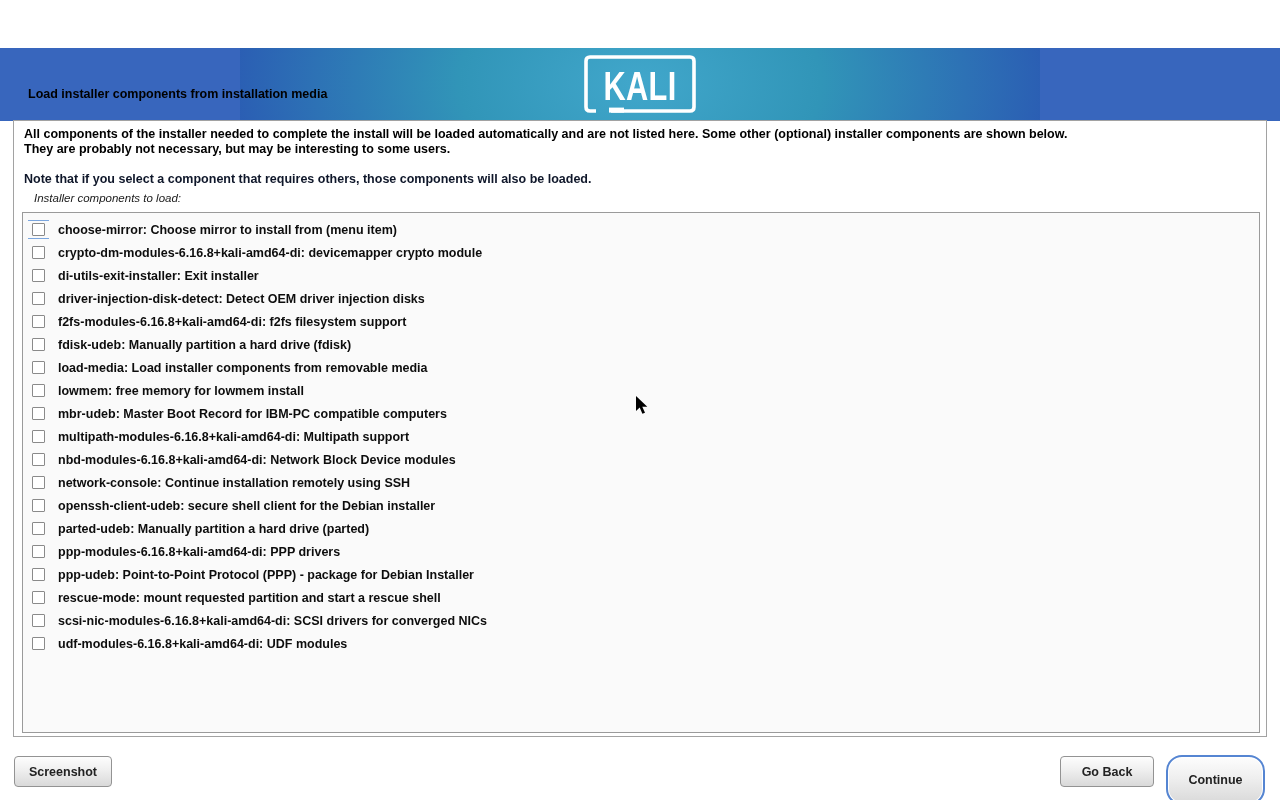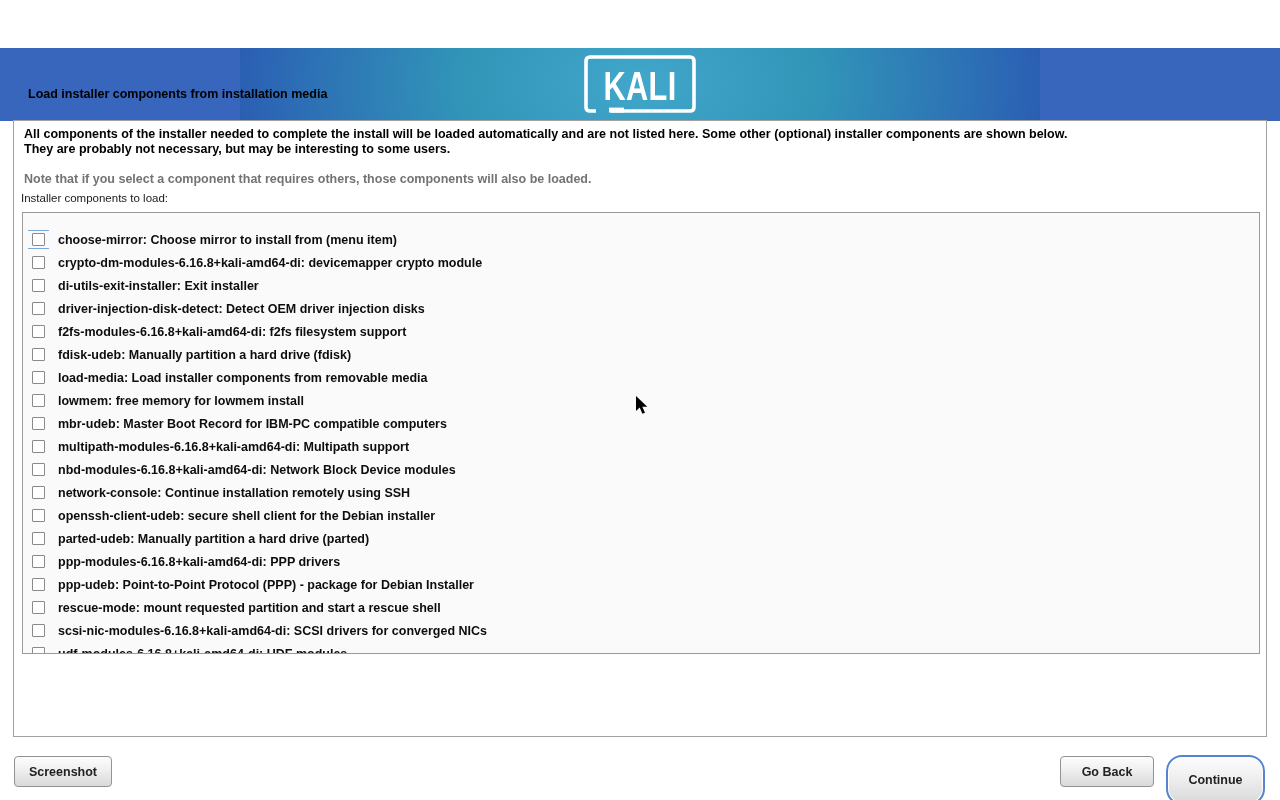--- a/index.html
+++ b/index.html
@@ -15,26 +15,26 @@
 
   
   .page-title { position:absolute; left:20px; top:87px; font-size:12.5px; font-weight:bold; color:#000;margin-left:8px; }
 
   
   .content-box { position:absolute; left:13px; top:120px; width:1254px; height:617px;
                  border:1px solid #a2a2a2; background:#ffffff; }
   .intro { position:absolute; left:10px; top:6px; width:1236px;
            font-size:12.5px; font-weight:bold; color:#000; line-height:15px; }
   .note  { position:absolute; left:10px; top:51px; width:1236px;
-           font-size:12.5px; font-weight:bold; color:#737373; }
-  .list-label { position:absolute; left:7px; top:71px; font-size:11.5px; color:#1a1a1a; }
-
-  
-  .list-box { position:absolute; left:8px; top:91px; width:1238px; height:442px;
-              border:1px solid #9a9a9a; background:#fafafa; padding-top:15px; overflow:hidden; }
+           font-size:12.5px; font-weight:bold; color:#0f172a; }
+  .list-label { position:absolute; left:20px; top:71px; font-size:11.5px; font-style:italic; color:#1a1a1a; }
+
+  
+  .list-box { position:absolute; left:8px; top:91px; width:1238px; height:521px;
+              border:1px solid #9a9a9a; background:#fafafa; padding-top:5px; overflow:hidden; }
   .row { display:flex; align-items:center; height:23px; padding-left:5px; }
   .cbwrap { display:inline-flex; align-items:center; justify-content:center; padding:2px 4px;
             border-top:1px solid transparent; border-bottom:1px solid transparent; }
   .row.focused .cbwrap { border-top:1px solid #7ba6de; border-bottom:1px solid #7ba6de; }
   .checkbox { width:13px; height:13px; border:1px solid #8a8a8a; background:#ffffff; border-radius:1px; }
   .row-label { margin-left:9px; font-size:12.5px; font-weight:bold; color:#0d0d0d; white-space:nowrap; }
 
   
   .btn { position:absolute; height:31px; border:1px solid #939393; border-radius:4px;
          background:linear-gradient(#fdfdfd, #efefef 45%, #d9d9d9);

